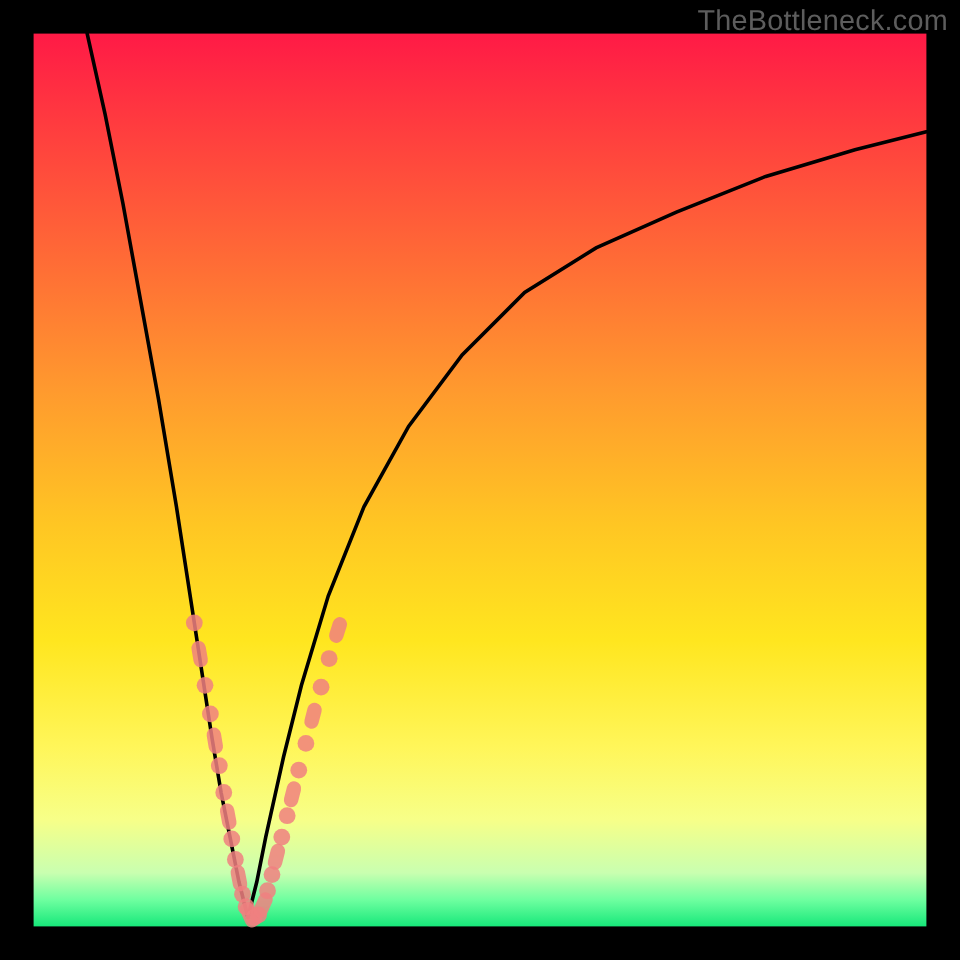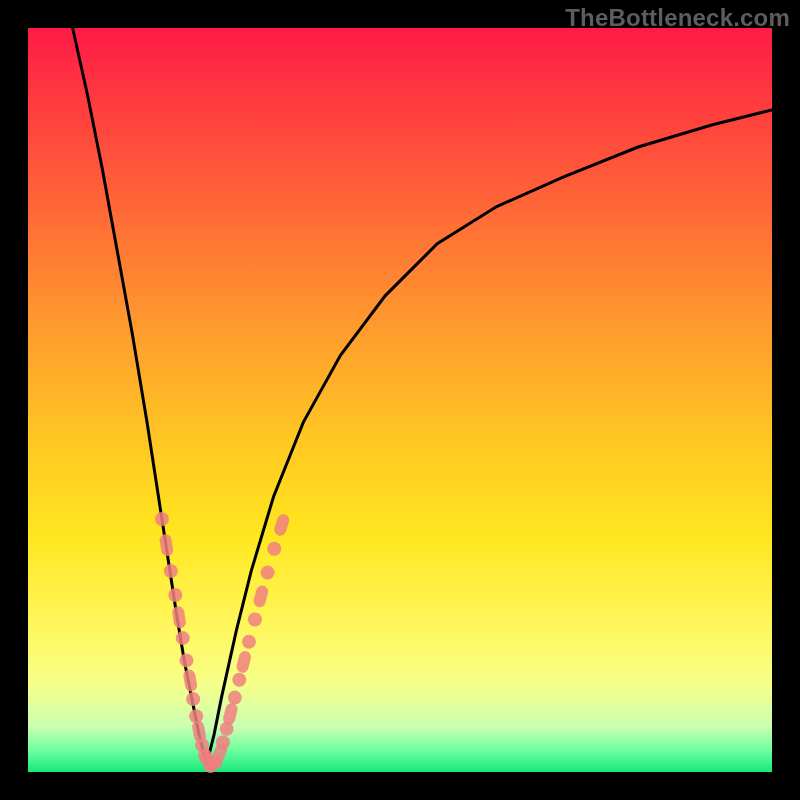--- a/index.html
+++ b/index.html
@@ -37,21 +37,21 @@
       #c9ffb0 94%,
       #6fffa0 97%,
       #17e87a 100%);
   }
   .watermark {
     position: absolute;
     top: 4px;
     right: 10px;
     color: #5d5d5d;
     font-size: 24px;
-    font-weight: 700;
+    font-weight: 400;
     letter-spacing: 0.2px;
     user-select: none;
   }
   svg.curves {
     position: absolute;
     top: 0;
     left: 0;
     width: 744px;
     height: 744px;
     overflow: visible;

